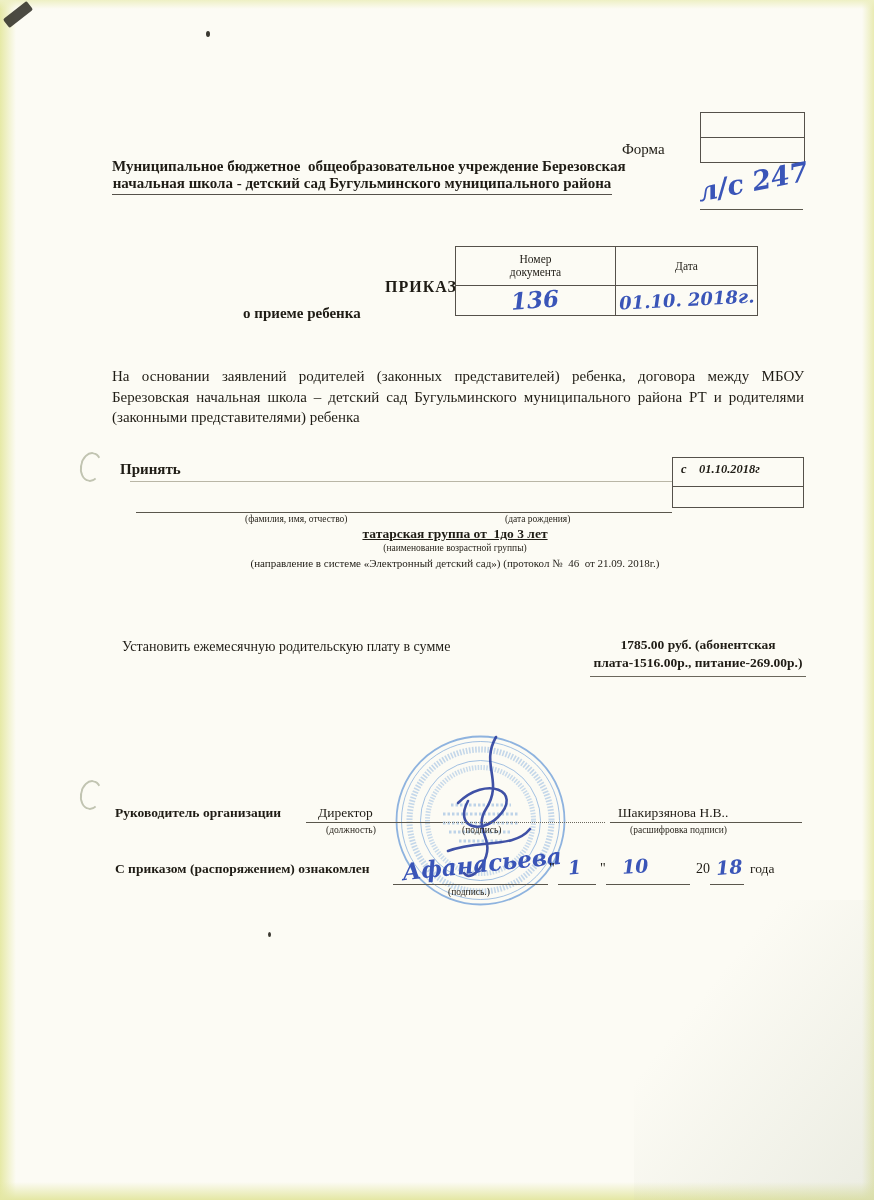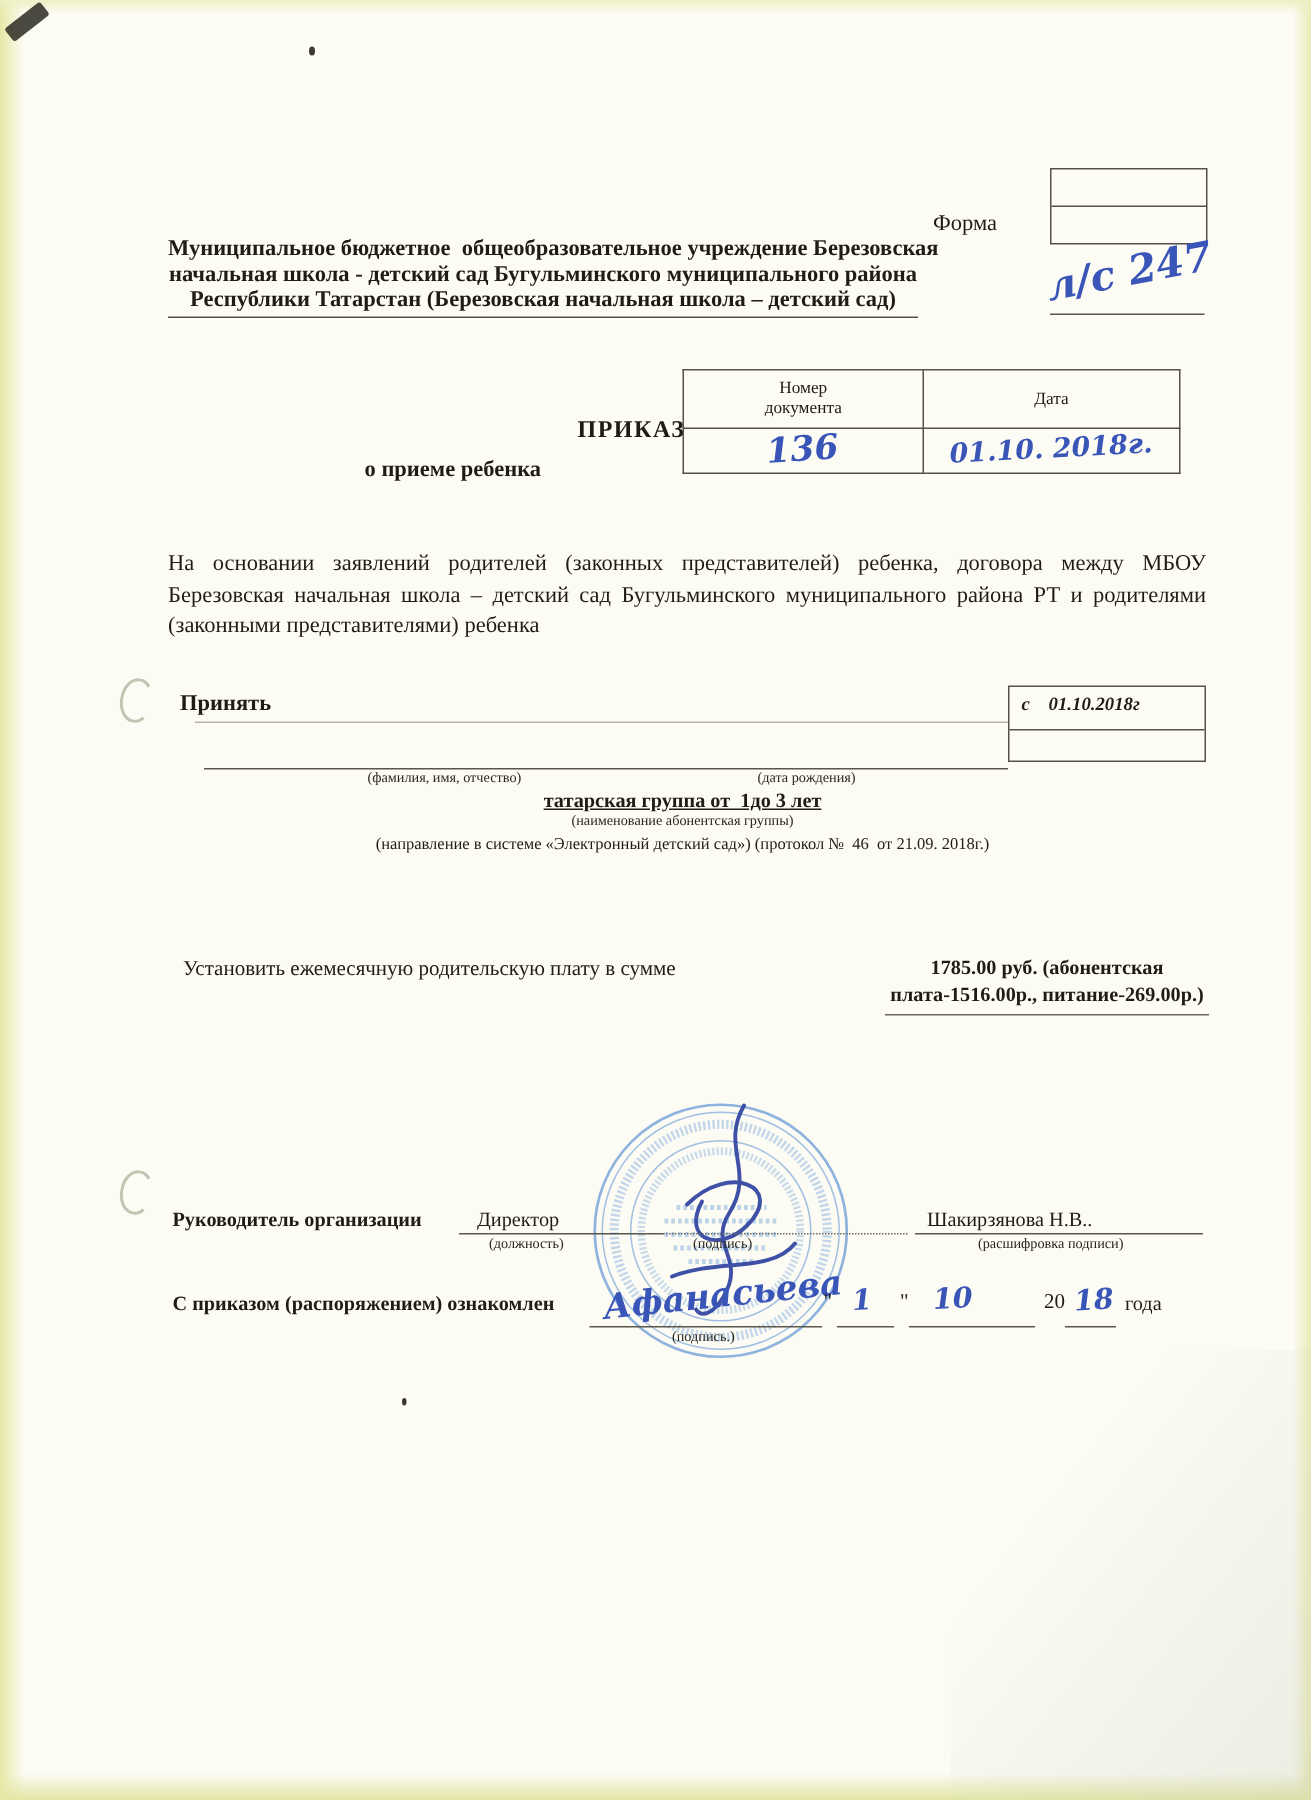--- a/index.html
+++ b/index.html
@@ -31,21 +31,21 @@
   #form-box .fb-row1{height:24px;border-bottom:1px solid #55514a;}
   #account-value{left:697px;top:166px;font-size:27px;font-weight:bold;transform:rotate(-11deg);}
   #account-underline{left:700px;top:209px;width:103px;}
 
   
   #org-block{left:112px;top:158px;width:500px;text-align:center;font-size:15px;font-weight:bold;line-height:17px;border-bottom:1px solid #55514a;padding-bottom:2px;}
   #org-caption{left:112px;top:214px;width:500px;text-align:center;}
 
   
   #order-title{left:385px;top:278px;font-size:16px;font-weight:bold;letter-spacing:1px;}
-  #doc-table{left:455px;top:246px;width:332px;border-collapse:collapse;}
+  #doc-table{left:455px;top:246px;width:303px;border-collapse:collapse;}
   #doc-table td{border:1px solid #55514a;text-align:center;vertical-align:middle;}
   .th-cell{height:36px;font-size:11.5px;line-height:13px;}
   #cell-number{width:157px;}
   .val-cell{height:27px;}
   .narrow{display:block;width:74px;margin:0 auto;}
   #doc-number-value{font-size:23px;line-height:20px;display:inline-block;transform:rotate(-4deg);font-weight:bold;}
   #doc-date-value{font-size:18px;line-height:17px;display:inline-block;transform:rotate(-3deg);font-weight:bold;}
   #order-subtitle{left:243px;top:305px;font-size:15px;font-weight:bold;}
 
   
@@ -72,21 +72,21 @@
   #stamp{left:393px;top:733px;width:175px;height:175px;}
   #director-sign{left:428px;top:731px;width:115px;height:158px;}
   #head-label{left:115px;top:805px;font-size:13.5px;font-weight:bold;}
   #head-position{left:318px;top:805px;font-size:13.5px;}
   #pos-underline{left:306px;top:822px;width:136px;}
   #sign-underline{left:442px;top:822px;width:163px;border-top:1px dotted #6b675c;}
   #position-caption{left:326px;top:825px;}
   #sign-caption{left:462px;top:825px;}
   #head-name{left:618px;top:805px;font-size:13.5px;}
   #name-underline{left:610px;top:822px;width:192px;}
-  #name-caption{left:652px;top:825px;}
+  #name-caption{left:630px;top:825px;}
 
   
   #ack-label{left:115px;top:861px;font-size:13.5px;font-weight:bold;}
   #ack-signature{left:402px;top:850px;font-size:23px;transform:rotate(-6deg);display:inline-block;font-weight:bold;}
   #ack-underline{left:393px;top:884px;width:155px;}
   #ack-sign-caption{left:448px;top:887px;}
   #q1{left:549px;top:861px;font-size:14px;}
   #date-day{left:568px;top:856px;font-size:19px;font-weight:bold;display:inline-block;transform:rotate(-4deg);}
   #q2{left:600px;top:861px;font-size:14px;}
   #day-underline{left:558px;top:884px;width:38px;}
@@ -117,21 +117,20 @@
   <div class="abs" id="form-box">
     <div class="fb-row1"></div>
     <div class="fb-row2"></div>
   </div>
   <div class="abs hw" id="account-value">л/с 247</div>
   <div class="abs hr" id="account-underline"></div>
 
   <div class="abs" id="org-block">
     <div class="pre">Муниципальное бюджетное  общеобразовательное учреждение Березовская</div>
     <div class="pre">начальная школа - детский сад Бугульминского муниципального района</div>
-    <div class="pre">Республики Татарстан (Березовская начальная школа – детский сад)</div>
   </div>
 
   <div class="abs" id="order-title">ПРИКАЗ</div>
   <table class="abs" id="doc-table">
     <tbody>
         <tr>
       <td class="th-cell" id="cell-number">
         <span class="narrow">Номер документа</span>
       </td>
       <td class="th-cell">
@@ -155,21 +154,21 @@
   <div class="abs" id="accept-label">Принять</div>
   <div class="abs" id="accept-divider"></div>
   <div class="abs" id="accept-box">
     <div class="row1 pre">с    01.10.2018г</div>
     <div class="row2"></div>
   </div>
   <div class="abs hr" id="child-underline"></div>
   <div class="abs cap" id="fio-caption">(фамилия, имя, отчество)</div>
   <div class="abs cap" id="dob-caption">(дата рождения)</div>
   <div class="abs pre" id="group-line">татарская группа от  1до 3 лет</div>
-  <div class="abs cap" id="group-caption">(наименование абонентская группы)</div>
+  <div class="abs cap" id="group-caption">(наименование возрастной группы)</div>
   <div class="abs pre" id="referral-line">(направление в системе «Электронный детский сад») (протокол №  46  от 21.09. 2018г.)</div>
 
   <div class="abs" id="fee-label">Установить ежемесячную родительскую плату в сумме</div>
   <div class="abs" id="fee-value">1785.00 руб. (абонентская плата-1516.00р., питание-269.00р.)</div>
 
   <div class="abs" id="stamp">
     <svg width="175" height="175" viewBox="0 0 175 175">
       <circle cx="87.5" cy="87.5" r="84" fill="none" stroke="#7aa6da" stroke-width="1.8" opacity="0.85"></circle>
       <circle cx="87.5" cy="87.5" r="79" fill="none" stroke="#7aa6da" stroke-width="1" opacity="0.7"></circle>
       <circle cx="87.5" cy="87.5" r="71" fill="none" stroke="#8bb3e0" stroke-width="6" stroke-dasharray="1.6,1.5" opacity="0.5"></circle>

